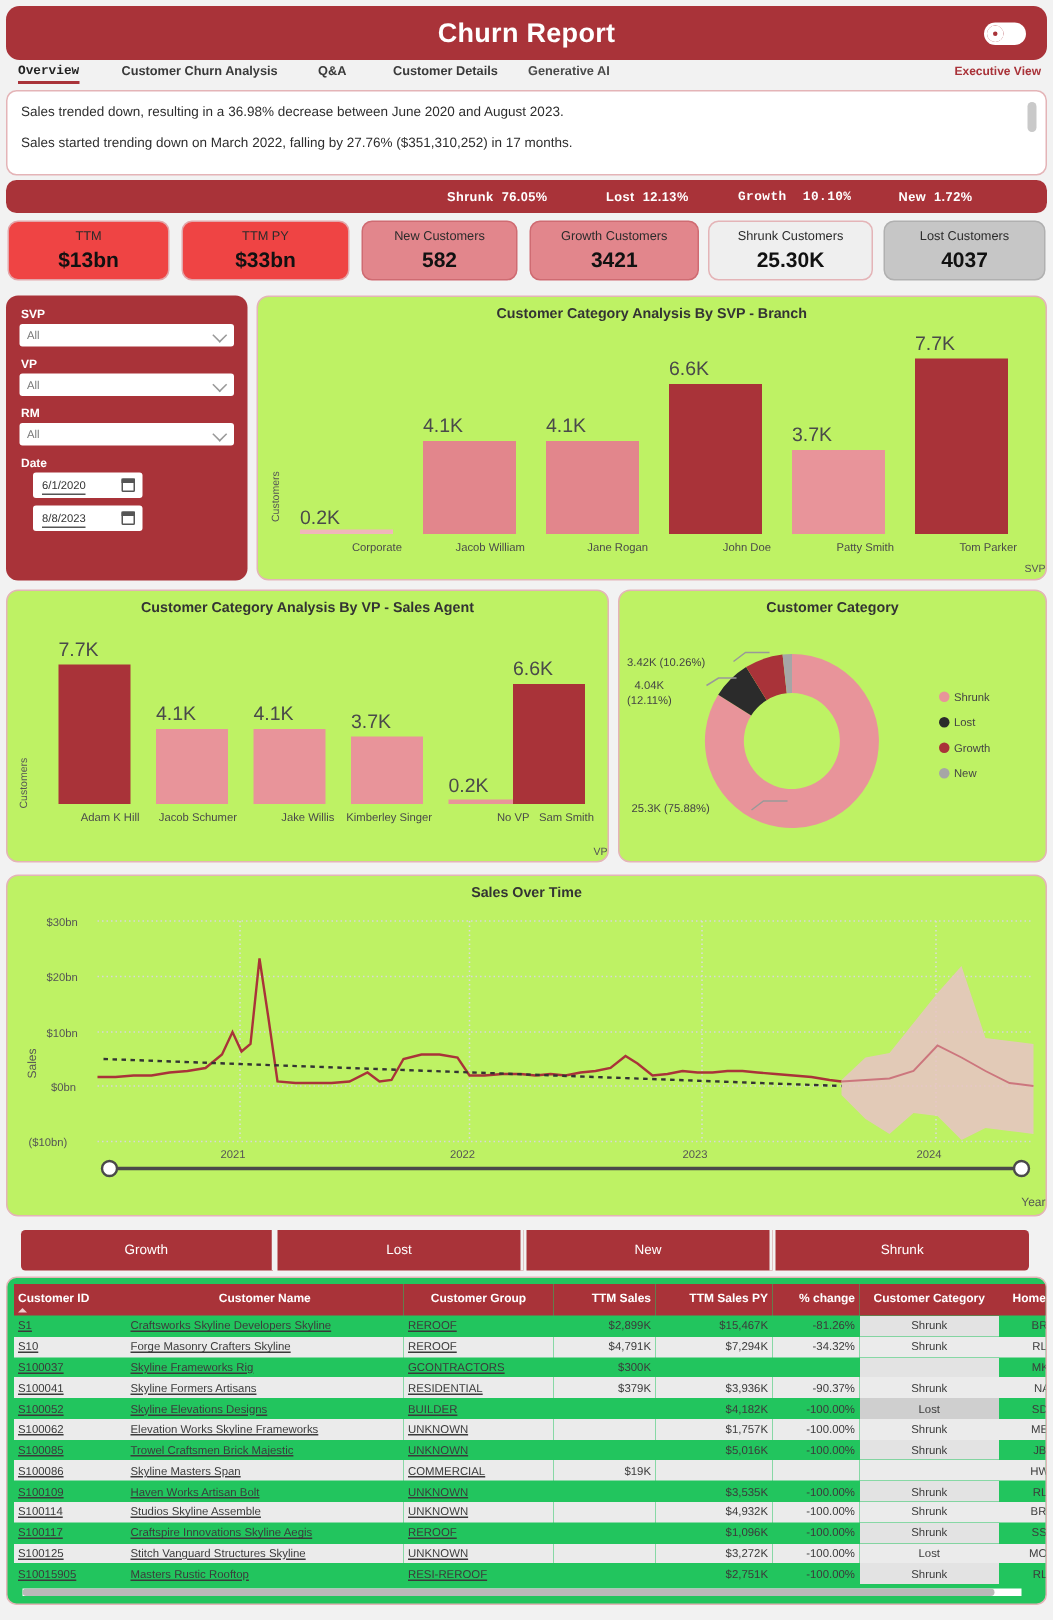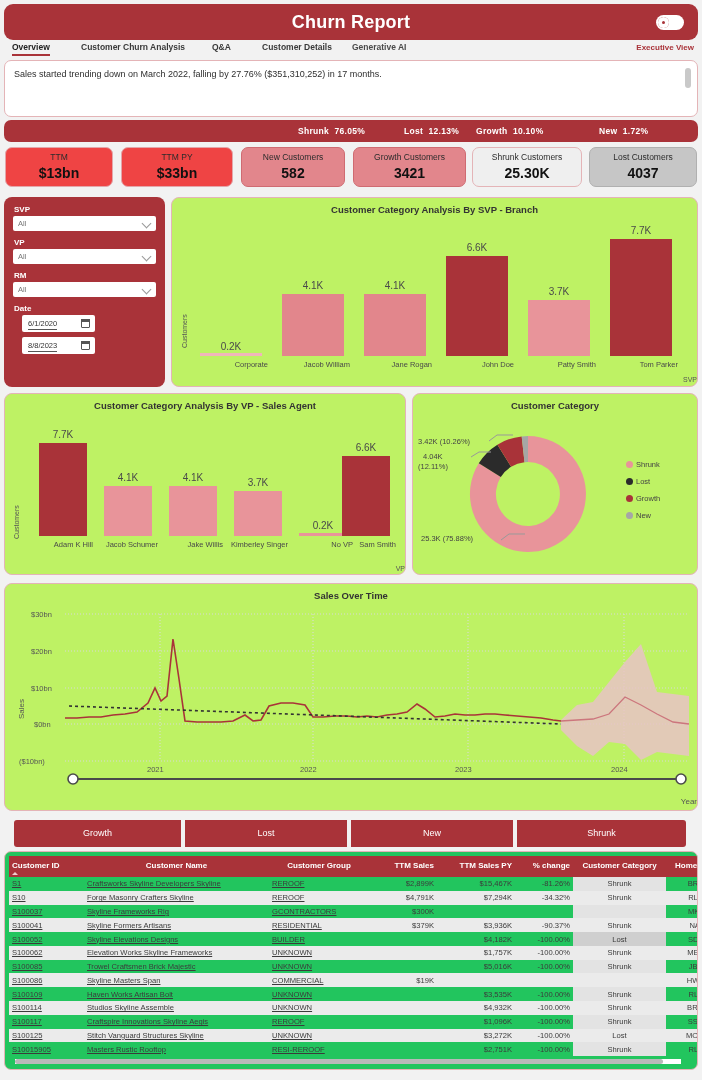--- a/index.html
+++ b/index.html
@@ -120,22 +120,22 @@
     position:absolute; right:5px; top:4px; width:9px; height:9px;
     border:1.1px solid #555; border-radius:1px;
   }
   .f-date .cal::before{
     content:""; position:absolute; left:-1px; top:-1px; width:9px; height:2.5px;
     background:#555;
   }
   .bar-item { position:absolute; bottom:0; text-align:center; }
   .bar-rect { position:absolute; bottom:0; left:0; width:100%; }
   .bar-val {
-    position:absolute; left:0; width:100%; text-align:center;
-    font-size:10px; color:#4a4a4a;
+    position:absolute; left:0; width:100%; text-align:left;
+    font-size:13px; color:#4a4a4a;
   }
   .bar-cat {
     position:absolute; left:-6px; width:calc(100% + 12px);
     text-align:right; font-size:7.5px; color:#4a4a4a; line-height:9px;
   }
   .axis-y {
     position:absolute; font-size:7px; color:#555;
     transform:rotate(-90deg); transform-origin:left top; white-space:nowrap;
   }
   .axis-x {
@@ -212,41 +212,42 @@
 <div class="page">
 
   <div class="header">
     <div class="header-title">Churn Report</div>
     <div class="toggle">
       <div class="knob"></div>
     </div>
   </div>
 
   <div class="tabbar">
-    <div class="tab active" style="left:8px;">Overview</div>
+    <div class="tab active" style="left:8px;font-family:Liberation Mono, monospace;">Overview</div>
     <div class="tab" style="left:77px;">Customer Churn Analysis</div>
     <div class="tab" style="left:208px;">Q&amp;A</div>
     <div class="tab" style="left:258px;">Customer Details</div>
     <div class="tab weak" style="left:348px;">Generative AI</div>
     <div class="exec-view">Executive View</div>
   </div>
 
   <div class="narrative">
+    <p>Sales trended down, resulting in a 36.98% decrease between June 2020 and August 2023.</p>
     <p>Sales started trending down on March 2022, falling by 27.76% ($351,310,252) in 17 months.</p>
     <div class="narr-scroll"></div>
   </div>
 
   <div class="pct-strip">
     <div class="pct-item" style="left:294px;">
       <span>Shrunk</span>&nbsp;&nbsp;<span>76.05%</span>
     </div>
     <div class="pct-item" style="left:400px;">
       <span>Lost</span>&nbsp;&nbsp;<span>12.13%</span>
     </div>
-    <div class="pct-item" style="left:472px;">
+    <div class="pct-item" style="left:488px;font-family:Liberation Mono, monospace;">
       <span>Growth</span>&nbsp;&nbsp;<span>10.10%</span>
     </div>
     <div class="pct-item" style="left:595px;">
       <span>New</span>&nbsp;&nbsp;<span>1.72%</span>
     </div>
   </div>
 
   <div class="kpi pale" style="left:5px;   width:108px;">
     <div class="lbl">TTM</div>
     <div class="val">$13bn</div>

